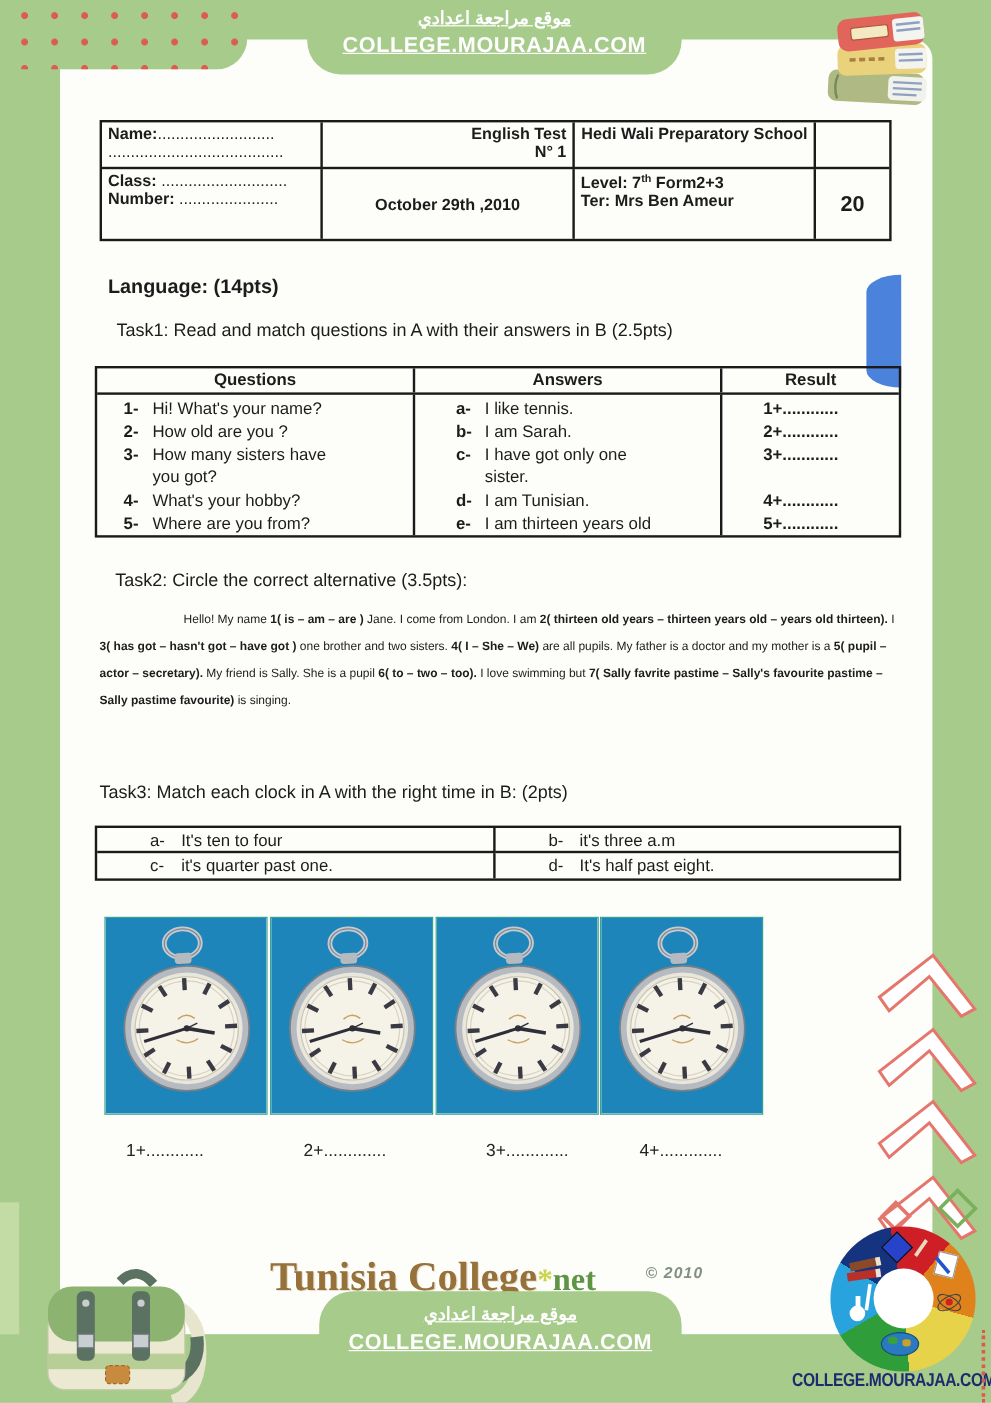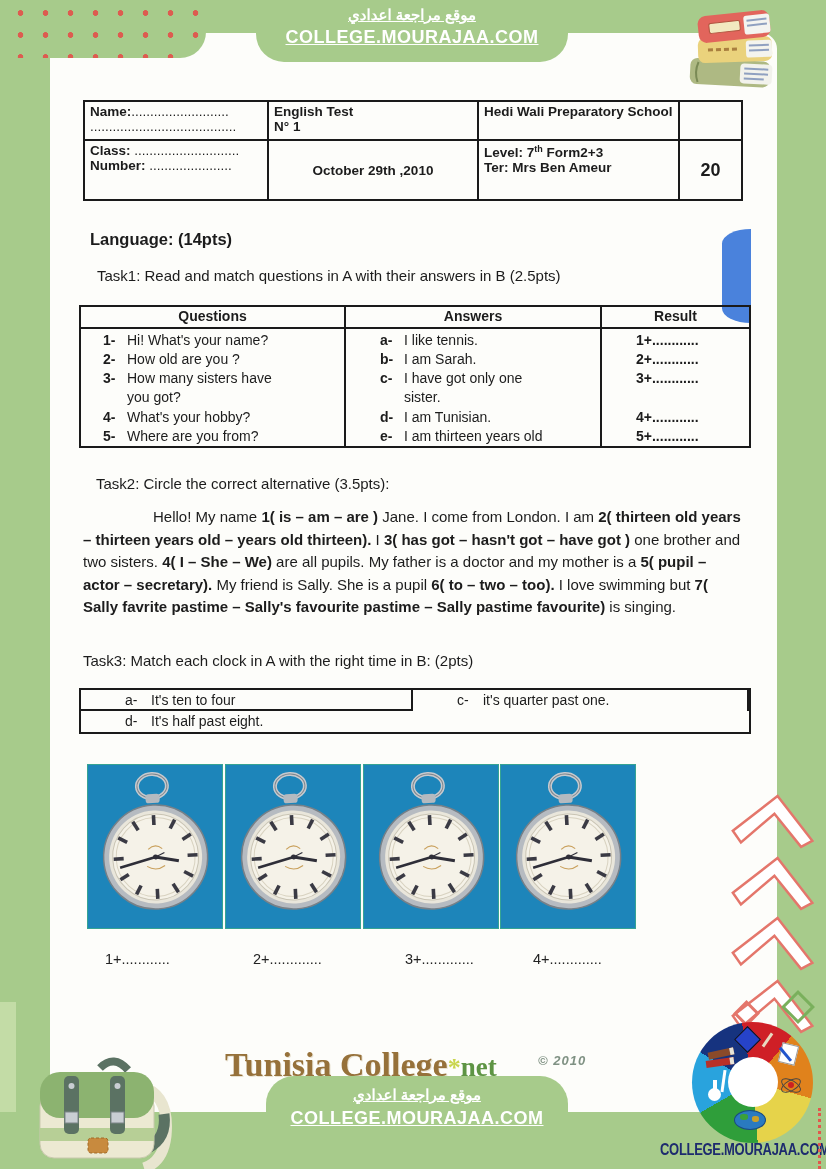--- a/index.html
+++ b/index.html
@@ -19,39 +19,39 @@
   .blob{left:722px;top:229px;width:29px;height:94px;background:#4a82dc;z-index:3;
         border-radius:94px 0 0 94px / 47px 0 0 47px;}
   .chev{z-index:4;}
   
   .hdr-table{left:83px;top:100px;width:656px;z-index:3;display:grid;
              grid-template-columns:184px 210px 201px 61px;grid-template-rows:39px 58px;
              border:2px solid #1a1a1a;font-size:13.5px;}
   .cell{border-right:2px solid #1a1a1a;border-bottom:2px solid #1a1a1a;padding:2px 5px;overflow:hidden;}
   .cell.last-col{border-right:none;} .cell.last-row{border-bottom:none;}
   .cell b{font-weight:bold;}
-  .ctr{text-align:left;}
+  .ctr{text-align:right;}
   .score{display:flex;align-items:center;justify-content:center;font-size:18px;font-weight:bold;}
   .title1{left:90px;top:230px;font-size:16.5px;font-weight:bold;z-index:3;}
   .title-task{font-size:15px;font-weight:normal;z-index:3;position:absolute;}
   
   .t1{left:79px;top:305px;width:668px;z-index:3;border:2px solid #1a1a1a;font-size:14px;}
   .t1-head{display:grid;grid-template-columns:265px 256px 147px;border-bottom:2px solid #1a1a1a;}
   .t1-head div{font-weight:bold;text-align:center;padding:1px 16px;border-right:2px solid #1a1a1a;height:18px;}
   .t1-head div:last-child{border-right:none;}
   .t1-body{display:grid;grid-template-columns:265px 256px 147px;}
   .t1-col{border-right:2px solid #1a1a1a;padding-top:2px;}
   .t1-col:last-child{border-right:none;}
   .entry{display:flex;line-height:19px;}
   .e1{height:19px;} .e2{height:39px;}
   .num{font-weight:bold;width:24px;text-align:left;flex:none;}
   .qpad{padding-left:22px;} .apad{padding-left:34px;} .rpad{padding-left:34px;font-weight:bold;}
   .qtxt{width:182px;} .atxt{width:172px;}
   
-  .para{left:83px;top:506px;width:664px;font-size:15px;line-height:22.5px;text-indent:70px;z-index:3;position:absolute;}
+  .para{left:83px;top:506px;width:664px;font-size:10px;line-height:22.5px;text-indent:70px;z-index:3;position:absolute;}
   
   .t3{left:79px;top:688px;width:668px;z-index:3;border:2px solid #1a1a1a;display:grid;
       grid-template-columns:332px 336px;grid-template-rows:21px 21px;font-size:14px;}
   .t3 .cell3{border-right:2px solid #1a1a1a;border-bottom:2px solid #1a1a1a;padding-left:44px;line-height:20px;}
   .t3 .cell3.lc{border-right:none;} .t3 .cell3.lr{border-bottom:none;}
   .t3 .num3{display:inline-block;width:26px;}
   
   .clock-box{top:765px;width:134px;height:163px;z-index:3;outline:1px solid #35a393;}
   .clab{top:951px;font-size:14.5px;z-index:3;position:absolute;color:#222;}
   
@@ -233,20 +233,21 @@
     </div>
   </div>
 
   <div class="title-task" style="left:96px;top:475px">Task2: Circle the correct alternative (3.5pts):</div>
   <div class="para"><span>Hello! My name </span><span style="font-weight: bold;">1( is – am – are ) </span><span>Jane. I come from London. I am </span><span style="font-weight: bold;">2( thirteen old years – thirteen years old – years old thirteen).</span><span> I </span><span style="font-weight: bold;">3( has got – hasn't got – have got )</span><span> one brother and two sisters. </span><span style="font-weight: bold;">4( I – She – We)</span><span> are all pupils. My father is a doctor and my mother is a </span><span style="font-weight: bold;">5( pupil – actor – secretary).</span><span> My friend is Sally. She is a pupil </span><span style="font-weight: bold;">6( to – two – too).</span><span> I love swimming but </span><span style="font-weight: bold;">7( Sally favrite pastime – Sally's favourite pastime – Sally pastime favourite)</span><span> is singing.</span></div>
 
   <div class="title-task" style="left:83px;top:652px">Task3: Match each clock in A with the right time in B: (2pts)</div>
 
   <div class="abs t3">
     <div class="cell3"><span class="num3">a-</span><span>It's ten to four</span></div>
+    <div class="cell3 lc"><span class="num3">b-</span><span>it's three a.m</span></div>
     <div class="cell3 lr"><span class="num3">c-</span><span>it's quarter past one.</span></div>
     <div class="cell3 lc lr"><span class="num3">d-</span><span>It's half past eight.</span></div>
   </div>
 
   <div class="abs clock-box" style="left:88px"><svg viewBox="0 0 134 163" width="134" height="163">
         <rect width="134" height="163" fill="#1d85ba"></rect>
         <g transform="rotate(-3 67 80)">
           <ellipse cx="67" cy="21" rx="15" ry="12" fill="none" stroke="#c6cacf" stroke-width="4"></ellipse>
           <ellipse cx="67" cy="21" rx="15" ry="12" fill="none" stroke="#7e868d" stroke-width="1"></ellipse>
           <rect x="60" y="29" width="14" height="9" rx="3" fill="#b4bac0"></rect>

